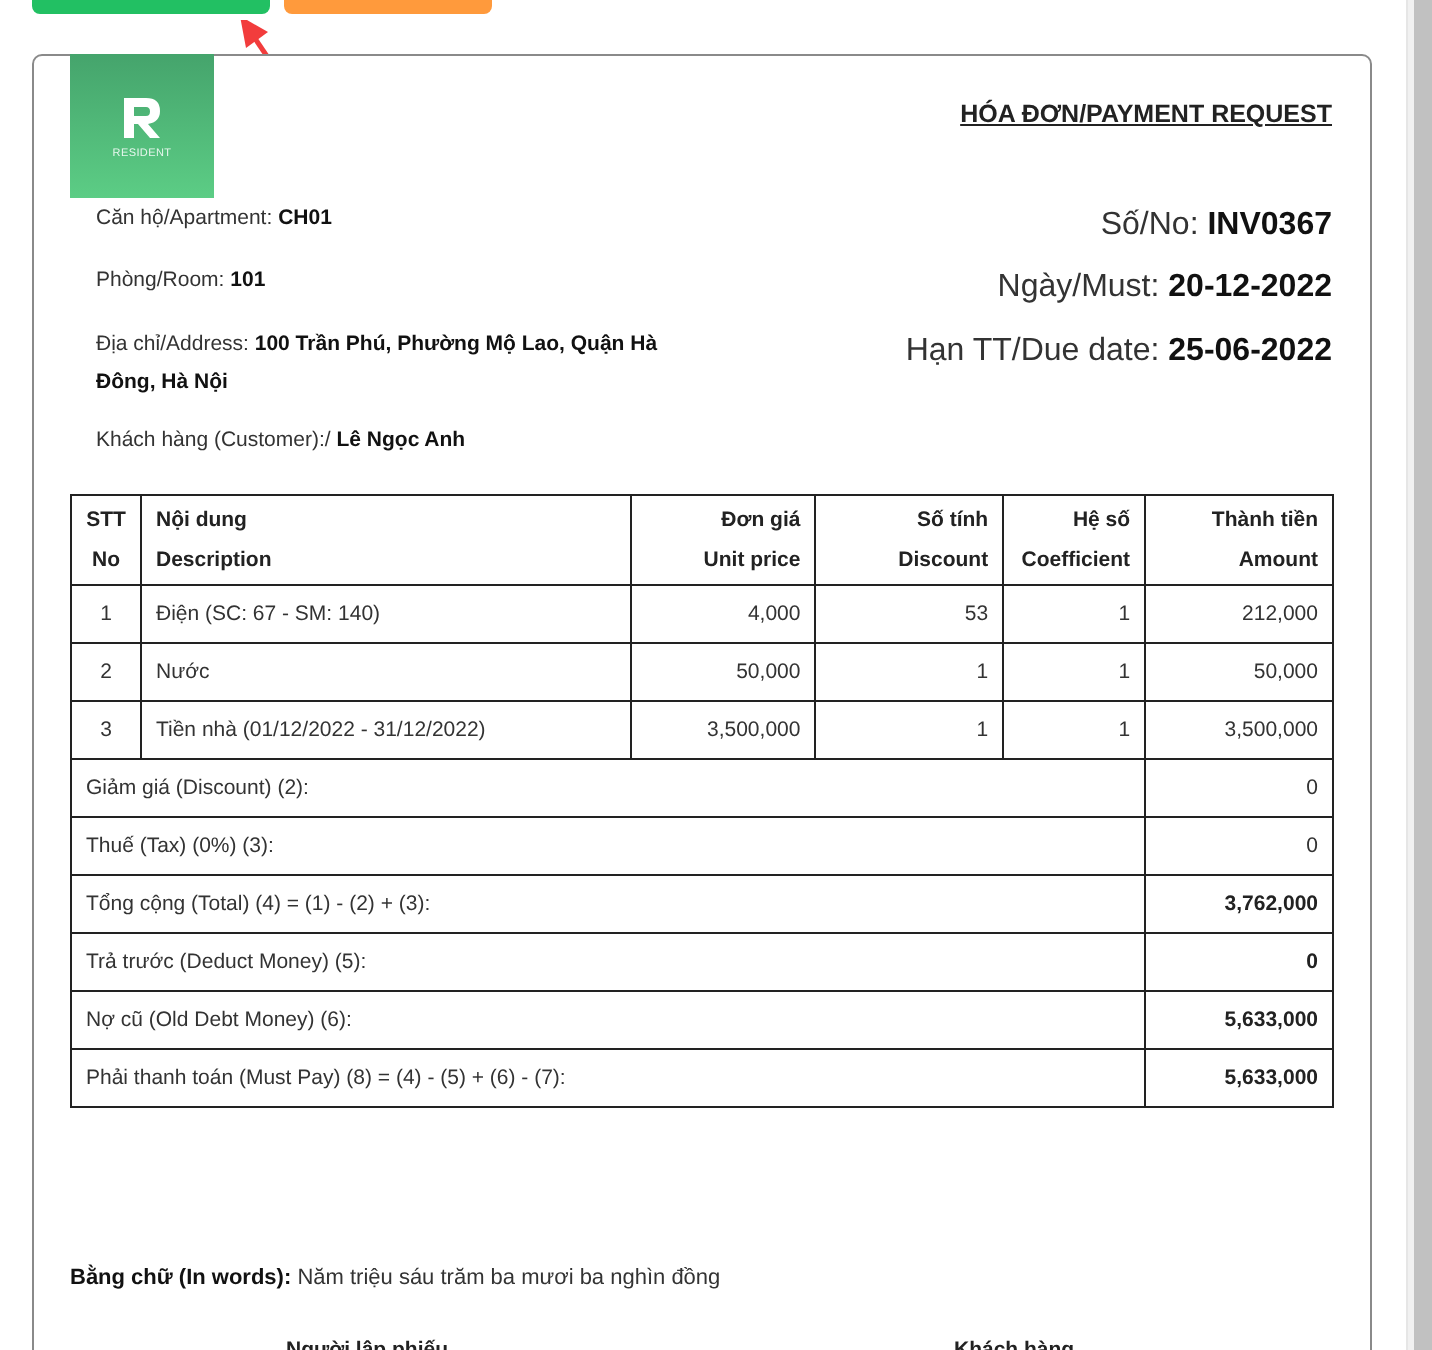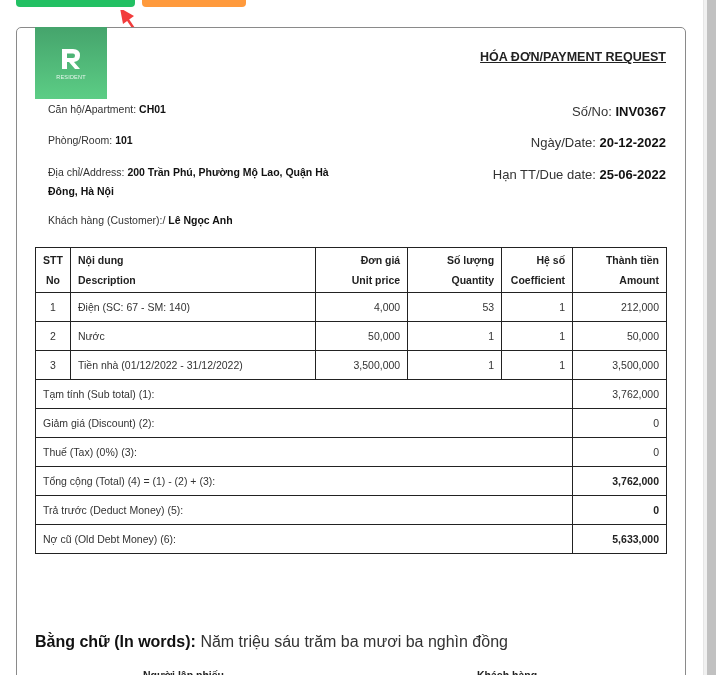--- a/index.html
+++ b/index.html
@@ -19,32 +19,32 @@
   .card { position: absolute; left: 16px; top: 27px; width: 670px; height: 700px; border: 1px solid #8a8a8a; border-radius: 5px; background: #fff; }
 
   .logo { position: absolute; left: 35px; top: 27px; width: 72px; height: 72px; background: linear-gradient(180deg, #45a46c 0%, #5ccd85 100%); display: flex; flex-direction: column; align-items: center; justify-content: center; }
   .logo-mark { width: 22px; height: 24px; }
   .logo-text { color: #e8f7ee; font-size: 5.5px; letter-spacing: 0.2px; margin-top: 3px; }
 
   .title { position: absolute; right: 50px; top: 50px; font-size: 12.5px; font-weight: bold; color: #222; text-decoration: underline; }
 
   .info-left { position: absolute; left: 48px; font-size: 10.5px; color: #333; line-height: 19px; }
   .info-left b, .info-right b { color: #111; }
-  .info-right { position: absolute; right: 50px; font-size: 13px; color: #333; text-align: right; }
+  .info-right { position: absolute; right: 50px; font-size: 16px; color: #333; text-align: right; }
 
   table.items { position: absolute; left: 35px; top: 247px; width: 632px; border-collapse: collapse; font-size: 10.5px; color: #333; }
   table.items td, table.items th { border: 1px solid #222; padding: 0 7px; }
   table.items th { font-weight: bold; color: #222; line-height: 20px; padding-top: 2px; padding-bottom: 2px; }
   table.items td { height: 29px; }
   .c { text-align: center; margin-top: 36px; }
   .r { text-align: right; }
   .l { text-align: left; }
   .bold { font-weight: bold; color: #222; }
 
-  .in-words { position: absolute; left: 35px; top: 633px; font-size: 16px; color: #333; }
+  .in-words { position: absolute; left: 35px; top: 633px; font-size: 11px; color: #333; }
   .in-words b { color: #111; }
   .sign { position: absolute; top: 669px; font-size: 10.5px; font-weight: bold; color: #222; }
 </style>
 </head>
 <body>
 
 <button class="top-btn btn-print"></button>
 <button class="top-btn btn-cancel"></button>
 
 <svg class="annotation-arrow" viewBox="0 0 50 60">
@@ -64,52 +64,52 @@
 
 <div class="title">HÓA ĐƠN/PAYMENT REQUEST</div>
 
 <div class="info-left" style="top:100px;">
   <span>Căn hộ/Apartment:</span> <b>CH01</b>
 </div>
 <div class="info-left" style="top:131px;">
   <span>Phòng/Room:</span> <b>101</b>
 </div>
 <div class="info-left" style="top:163px;">
-  <span>Địa chỉ/Address:</span> <b>200 Trần Phú, Phường Mộ Lao, Quận Hà</b><br>
+  <span>Địa chỉ/Address:</span> <b>100 Trần Phú, Phường Mộ Lao, Quận Hà</b><br>
   <b>Đông, Hà Nội</b>
 </div>
 <div class="info-left" style="top:211px;">
   <span>Khách hàng (Customer):/</span> <b>Lê Ngọc Anh</b>
 </div>
 
 <div class="info-right" style="top:104px;">
   <span>Số/No:</span> <b>INV0367</b>
 </div>
 <div class="info-right" style="top:135px;">
-  <span>Ngày/Date:</span> <b>20-12-2022</b>
+  <span>Ngày/Must:</span> <b>20-12-2022</b>
 </div>
 <div class="info-right" style="top:167px;">
   <span>Hạn TT/Due date:</span> <b>25-06-2022</b>
 </div>
 
 <table class="items">
   <colgroup>
     <col style="width:35px">
       <col style="width:246px">
       <col style="width:92px">
       <col style="width:94px">
       <col style="width:71px">
       <col style="width:94px">
   </colgroup>
   <tbody>
       <tr>
     <th class="c"><span>STT</span><br><span>No</span></th>
     <th class="l"><span>Nội dung</span><br><span>Description</span></th>
     <th class="r"><span>Đơn giá</span><br><span>Unit price</span></th>
-    <th class="r"><span>Số lượng</span><br><span>Quantity</span></th>
+    <th class="r"><span>Số tính</span><br><span>Discount</span></th>
     <th class="r"><span>Hệ số</span><br><span>Coefficient</span></th>
     <th class="r"><span>Thành tiền</span><br><span>Amount</span></th>
   </tr>
   <tr>
     <td class="c">1</td>
     <td class="l">Điện (SC: 67 - SM: 140)</td>
     <td class="r">4,000</td>
     <td class="r">53</td>
     <td class="r">1</td>
     <td class="r">212,000</td>
@@ -124,43 +124,43 @@
   </tr>
   <tr>
     <td class="c">3</td>
     <td class="l">Tiền nhà (01/12/2022 - 31/12/2022)</td>
     <td class="r">3,500,000</td>
     <td class="r">1</td>
     <td class="r">1</td>
     <td class="r">3,500,000</td>
   </tr>
   <tr>
-    <td colspan="5" class="l">Tạm tính (Sub total) (1):</td>
-    <td class="r">3,762,000</td>
-  </tr>
-  <tr>
     <td colspan="5" class="l">Giảm giá (Discount) (2):</td>
     <td class="r">0</td>
   </tr>
   <tr>
     <td colspan="5" class="l">Thuế (Tax) (0%) (3):</td>
     <td class="r">0</td>
   </tr>
   <tr>
     <td colspan="5" class="l">Tổng cộng (Total) (4) = (1) - (2) + (3):</td>
     <td class="r bold">3,762,000</td>
   </tr>
   <tr>
     <td colspan="5" class="l">Trả trước (Deduct Money) (5):</td>
     <td class="r bold">0</td>
   </tr>
   <tr>
     <td colspan="5" class="l">Nợ cũ (Old Debt Money) (6):</td>
     <td class="r bold">5,633,000</td>
   </tr>
+  <tr>
+    <td colspan="5" class="l">Phải thanh toán (Must Pay) (8) = (4) - (5) + (6) - (7):</td>
+    <td class="r bold">5,633,000</td>
+  </tr>
 </tbody>
   </table>
 
 <div class="in-words">
   <b>Bằng chữ (In words):</b> <span>Năm triệu sáu trăm ba mươi ba nghìn đồng</span>
 </div>
 
 <div class="sign" style="left:143px;">Người lập phiếu</div>
 <div class="sign" style="left:477px;">Khách hàng</div>
 

